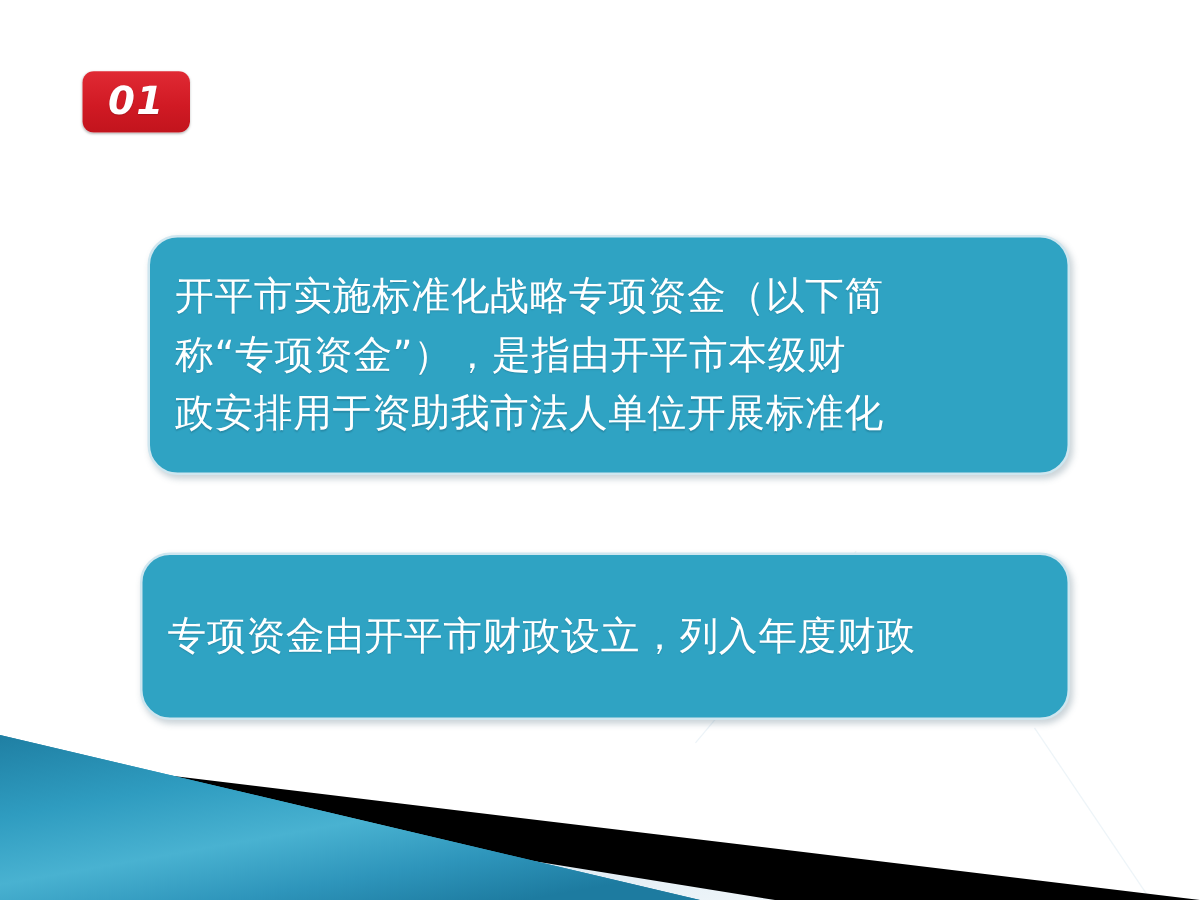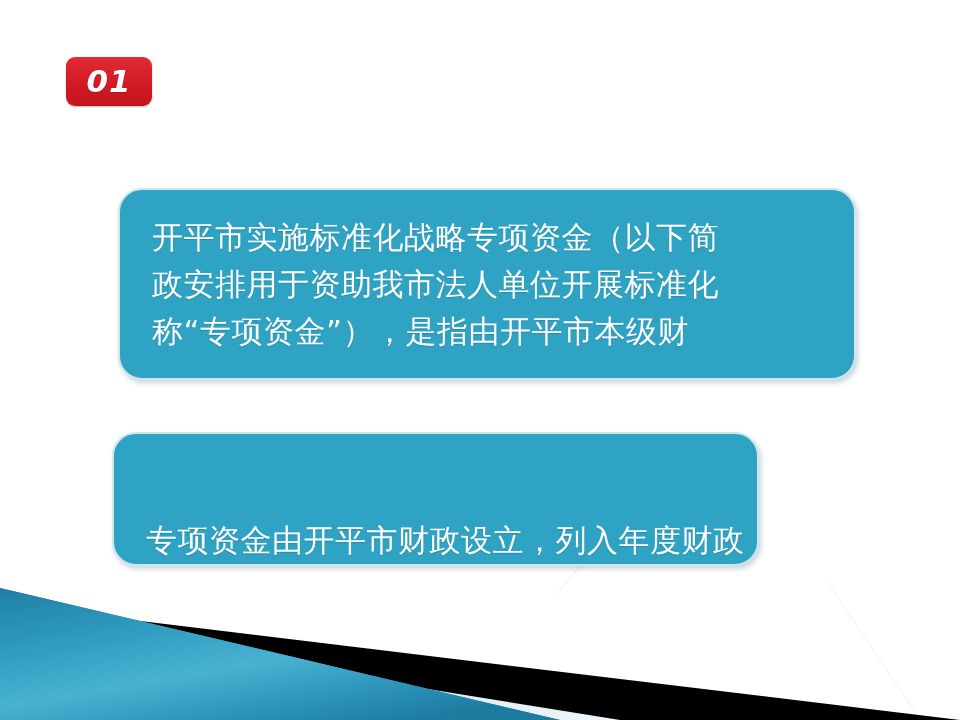--- a/index.html
+++ b/index.html
@@ -85,44 +85,43 @@
     box-sizing: border-box;
     background: #2fa3c3;
     border: 2px solid #cfe6ef;
     border-radius: 24px;
     box-shadow: 2px 3px 5px rgba(80,110,125,.30);
     display: flex;
     flex-direction: column;
     justify-content: center;
   }
   .callout-inner {
-    padding: 0 18px 0 32px;
+    padding: 0 18px 0 20px;
   }
   .callout-line {
     color: #ffffff;
     font-family: "DejaVu Sans", "Liberation Sans", sans-serif;
     font-size: 31px;
     line-height: 47px;
     white-space: pre;
     letter-spacing: .5px;
     text-shadow: 0 1px 1px rgba(20,70,90,.25);
   }
 
   #callout-1 {
     left: 118px;
     top: 188px;
     width: 738px;
     height: 192px;
   }
   #callout-2 {
     left: 112px;
-    top: 432px;
-    width: 647px;
+    top: 442px;
+    width: 744px;
     height: 134px;
-    justify-content: flex-end;
   }
 </style>
 </head>
 <body>
 
 <div id="slide">
 
   <div class="hairline hairline-a"></div>
   <div class="hairline hairline-b"></div>
 
@@ -151,22 +150,22 @@
     <polygon points="0,28 560,160 0,160 0,160" fill="url(#tealGrad)"></polygon>
   </svg>
 
   <div class="badge">
     <span class="badge-label">01</span>
   </div>
 
   <div class="callout" id="callout-1">
     <div class="callout-inner">
       <div class="callout-line">开平市实施标准化战略专项资金（以下简</div>
+      <div class="callout-line">称“专项资金”），是指由开平市本级财</div>
       <div class="callout-line">政安排用于资助我市法人单位开展标准化</div>
-      <div class="callout-line">称“专项资金”），是指由开平市本级财</div>
     </div>
   </div>
 
   <div class="callout" id="callout-2">
     <div class="callout-inner">
       <div class="callout-line">专项资金由开平市财政设立，列入年度财政</div>
     </div>
   </div>
 
 </div>

